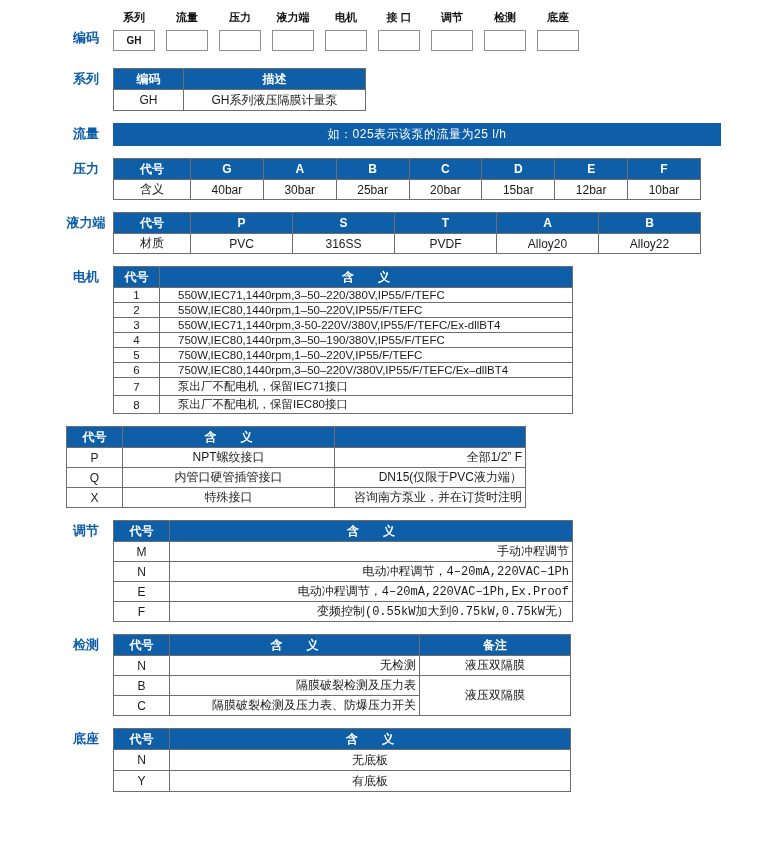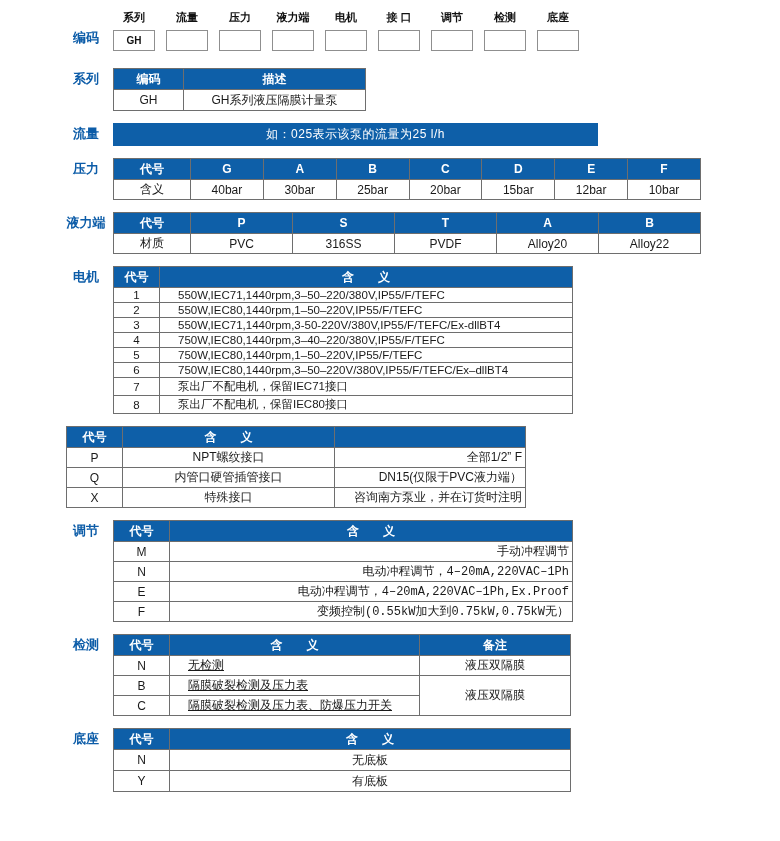--- a/index.html
+++ b/index.html
@@ -38,21 +38,21 @@
     width:40px; margin-right:7px; flex:none; text-align:center;
     color:var(--blue2); font-weight:bold; font-size:13px;
     line-height:1.3; padding-top:3px;
   }
   table{border-collapse:collapse; table-layout:fixed; background:#fff;}
   table{border:1px solid #3c3c3c;}
   th,td{border:1px solid #6e6e6e; text-align:center; font-size:12px; padding:1px 3px;}
   th{background:var(--blue); color:#fff; font-weight:bold; height:21px;}
   td{height:19px; color:#1a1a1a;}
   .flow-banner{
-    width:485px; height:23px; background:var(--blue); color:#fff;
+    width:608px; height:23px; background:var(--blue); color:#fff;
     display:flex; align-items:center; justify-content:center;
     font-size:12px; letter-spacing:.5px;
   }
   .t-series{width:253px;}
   .t-series th:first-child{width:70px;}
   .t-series td{height:21px;}
   .t-pressure,.t-hydraulic{width:588px;}
   .t-pressure th:first-child,.t-hydraulic th:first-child{width:77px;}
   .t-pressure td,.t-hydraulic td{height:19px;}
   .t-motor{width:460px;}
@@ -65,21 +65,21 @@
   .t-interface td{height:19px;}
   .t-interface td:nth-child(3){text-align:right; padding-left:14px;}
   .t-adjust{width:460px;}
   .t-adjust th:first-child{width:56px;}
   .t-adjust td{height:15px;}
   .t-adjust td:nth-child(2){text-align:right; padding-left:18px;font-family:Liberation Mono, monospace;}
   .t-detect{width:458px;}
   .t-detect th:first-child{width:56px;}
   .t-detect th:nth-child(2){width:250px;}
   .t-detect td{height:16px;}
-  .t-detect td:nth-child(2){text-align:left; padding-left:18px;text-decoration:underline;}
+  .t-detect td:nth-child(2){text-align:right; padding-left:18px;}
   .t-base{width:458px;}
   .t-base th:first-child{width:56px;}
   .t-base td{height:21px;}
 </style>
 </head>
 <body>
 
 <div class="page">
 
 
@@ -221,21 +221,21 @@
           <tr>
             <td>2</td>
             <td>550W,IEC80,1440rpm,1–50–220V,IP55/F/TEFC</td>
           </tr>
           <tr>
             <td>3</td>
             <td>550W,IEC71,1440rpm,3-50-220V/380V,IP55/F/TEFC/Ex-dllBT4</td>
           </tr>
           <tr>
             <td>4</td>
-            <td>750W,IEC80,1440rpm,3–40–220/380V,IP55/F/TEFC</td>
+            <td>750W,IEC80,1440rpm,3–50–190/380V,IP55/F/TEFC</td>
           </tr>
           <tr>
             <td>5</td>
             <td>750W,IEC80,1440rpm,1–50–220V,IP55/F/TEFC</td>
           </tr>
           <tr>
             <td>6</td>
             <td>750W,IEC80,1440rpm,3–50–220V/380V,IP55/F/TEFC/Ex–dllBT4</td>
           </tr>
           <tr>

